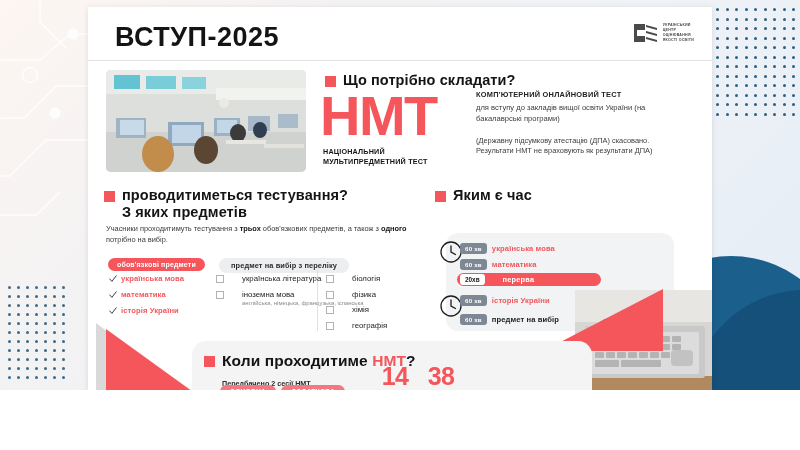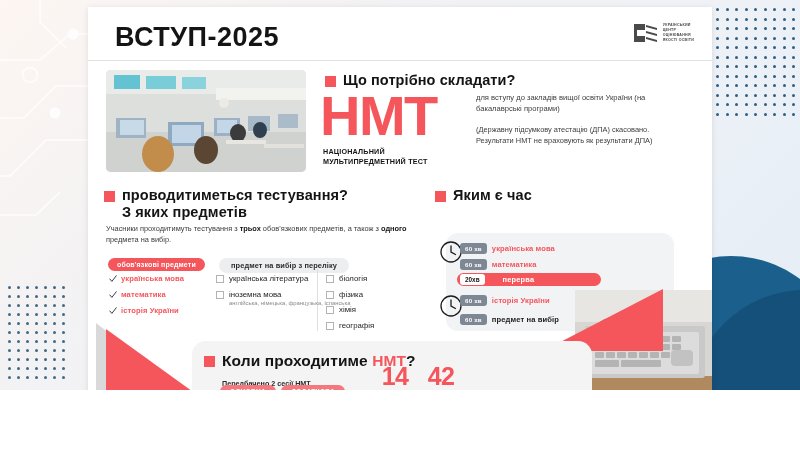--- a/index.html
+++ b/index.html
@@ -108,21 +108,21 @@
   }
 
   .req-list { position: absolute; left: 21px; top: 267px; }
   .req-item { display: flex; align-items: center; gap: 4px; margin-bottom: 7px; }
   .chk-on { width: 8px; height: 8px; position: relative; flex: none; }
   .chk-on svg { display: block; }
   .req-item span { font-size: 7.6px; font-weight: 600; color: #f4565c; letter-spacing: .1px; }
 
   .opt-col1 { position: absolute; left: 128px; top: 267px; }
   .opt-col2 { position: absolute; left: 238px; top: 267px; }
-  .opt-item { display: flex; align-items: flex-start; gap: 5px; margin-bottom: 6px; }
+  .opt-item { display: flex; align-items: flex-start; gap: 18px; margin-bottom: 6px; }
   .chk-off { width: 8px; height: 8px; border: 1px solid #b3b3b3; background: #fff; flex: none; margin-top: 1px; }
   .opt-item .lbl { font-size: 7.8px; color: #1c1c1c; line-height: 1.25; }
   .opt-sub { font-size: 5.9px; color: #8a8a8a; line-height: 1.3; margin-top: 1px; }
   .vline { position: absolute; left: 229px; top: 262px; width: 1px; height: 62px; background: #e0e0e0; }
 
   
   #t3 { position: absolute; left: 347px; top: 180px; width: 260px; }
   .time-box {
     position: absolute; left: 358px; top: 226px;
     width: 228px; height: 98px;
@@ -451,34 +451,35 @@
       <div class="t">Що потрібно складати?</div>
     </div>
 
     <div class="nmt-big">НМТ</div>
     <div class="nmt-sub">
       <div>НАЦІОНАЛЬНИЙ</div>
       <div>МУЛЬТИПРЕДМЕТНИЙ ТЕСТ</div>
     </div>
 
     <div class="nmt-desc">
+      <div class="h">КОМП'ЮТЕРНИЙ ОНЛАЙНОВИЙ ТЕСТ</div>
       <div class="p">для вступу до закладів вищої освіти України (на бакалаврські програми)</div>
       <div class="p2">(Державну підсумкову атестацію (ДПА) скасовано. Результати НМТ не враховують як результати ДПА)</div>
     </div>
 
     <div class="sec-title" id="t2">
       <div class="sq"></div>
       <div class="t">
         <div>проводитиметься тестування?</div>
         <div>З яких предметів</div>
       </div>
     </div>
 
     <div class="s2-intro">
-      <span>Учасники проходитимуть тестування з </span><b>трьох</b><span> обов'язкових предметів, а також з </span><b>одного</b><span> предмета на вибір.</span>
+      <span>Учасники проходитимуть тестування з </span><b>трьох</b><span> обов'язкових предметів, а також з </span><b>одного</b><span> потрібно на вибір.</span>
     </div>
 
     <div class="pill-req">обов'язкові предмети</div>
     <div class="pill-opt">предмет на вибір з переліку</div>
 
     <div class="vline"></div>
 
     <div class="req-list" id="req-list">
         <div class="req-item">
           <span class="chk-on">
@@ -658,19 +659,19 @@
       </div>
 
     <div class="dates">
       <div class="d-pre">з</div>
       <div class="d-col">
         <div class="d-num">14</div>
         <div class="d-mon">травня</div>
       </div>
       <div class="d-pre">до</div>
       <div class="d-col">
-        <div class="d-num">42</div>
+        <div class="d-num">38</div>
         <div class="d-mon">липня</div>
       </div>
     </div>
 
   </div>
 </div>
 
 </body></html>

